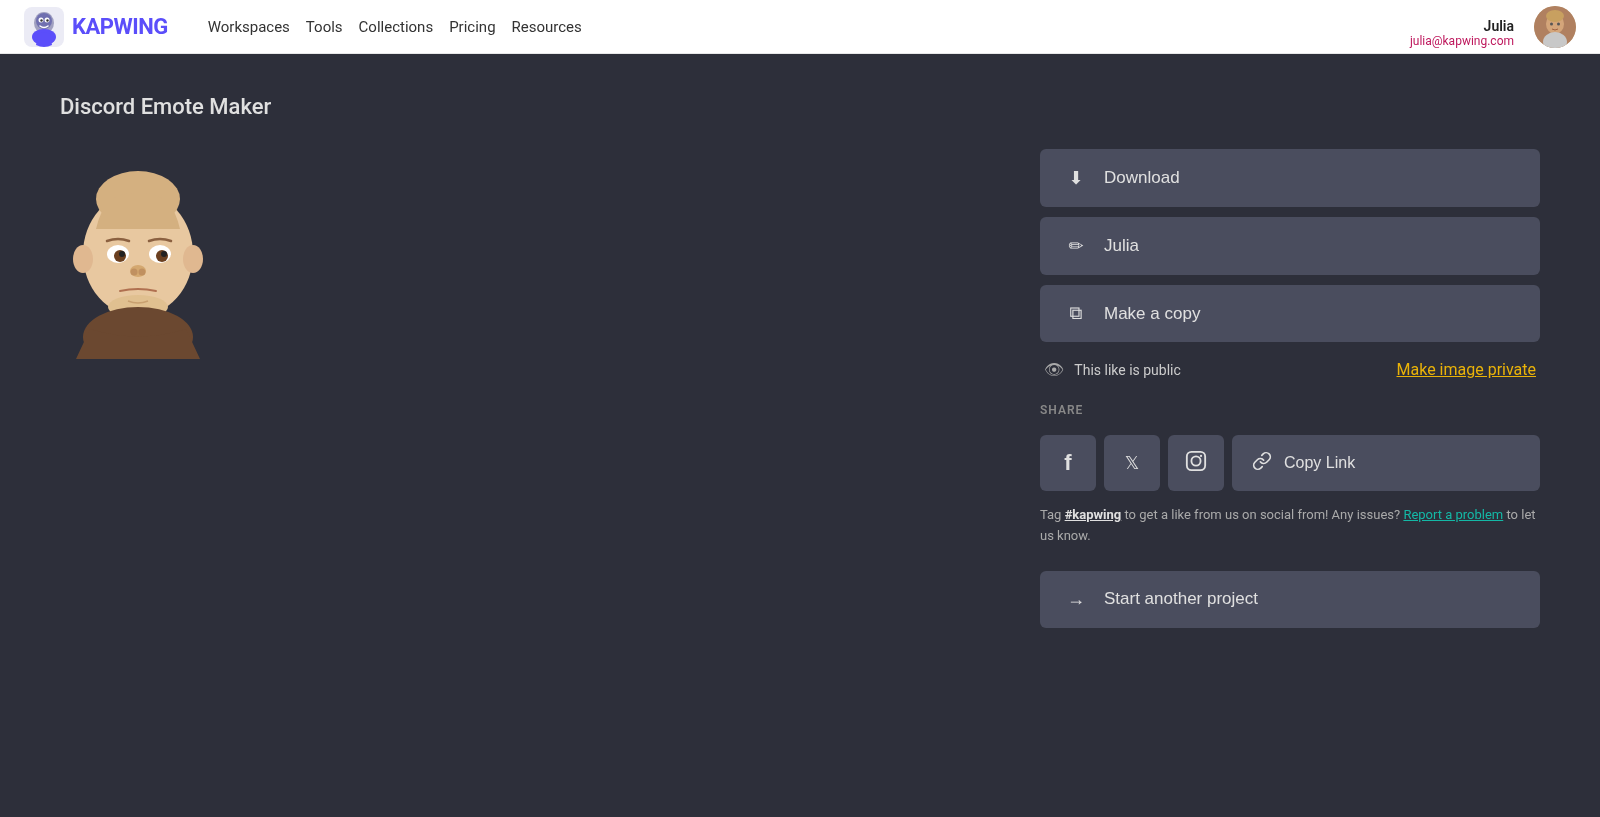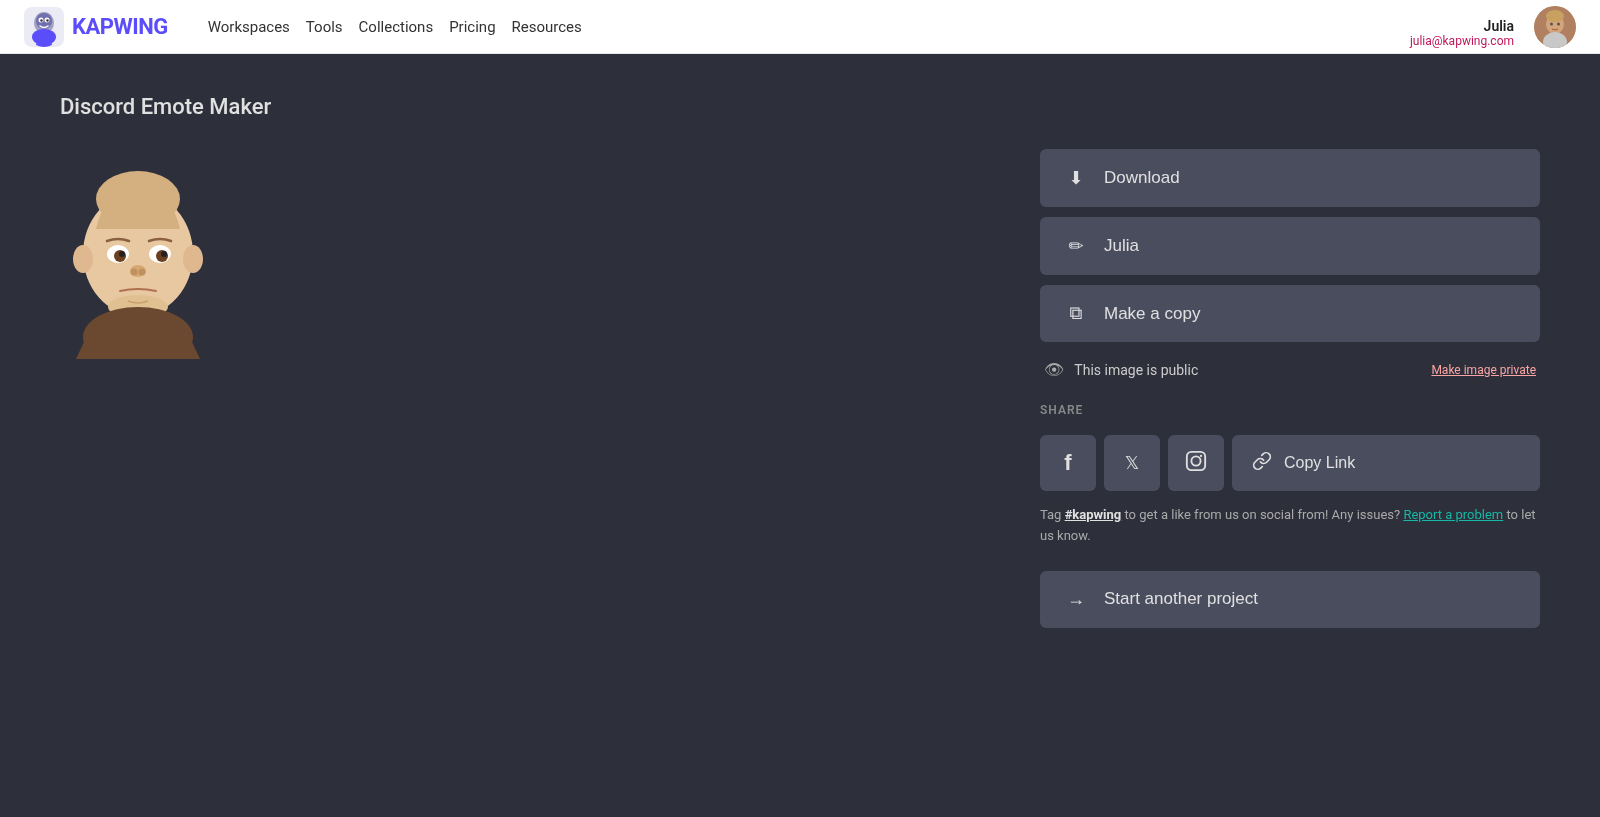--- a/index.html
+++ b/index.html
@@ -156,22 +156,22 @@
       align-items: center;
       gap: 10px;
       font-size: 14px;
       color: #ccc;
     }
     .eye-icon {
       color: #aaa;
       font-size: 16px;
     }
     .make-private-link {
-      font-size: 12px;
-      color: #fca5a5;
+      font-size: 16px;
+      color: #eab308;
       text-decoration: underline;
       cursor: pointer;
     }
 
     
     .share-label {
       font-size: 12px;
       font-weight: 600;
       color: #888;
       letter-spacing: 1px;
@@ -341,21 +341,21 @@
       </button>
 
       <button class="action-btn">
         <span class="btn-icon">⧉</span>
         <span>Make a copy</span>
       </button>
 
       <div class="public-status">
         <div class="public-left">
           <span class="eye-icon">👁</span>
-          <span>This image is public</span>
+          <span>This like is public</span>
         </div>
         <span class="make-private-link">Make image private</span>
       </div>
 
       <div class="share-label">SHARE</div>
 
       <div class="share-row">
         <button class="social-btn">
           <span style="font-weight:700;font-size:22px;">f</span>
         </button>

